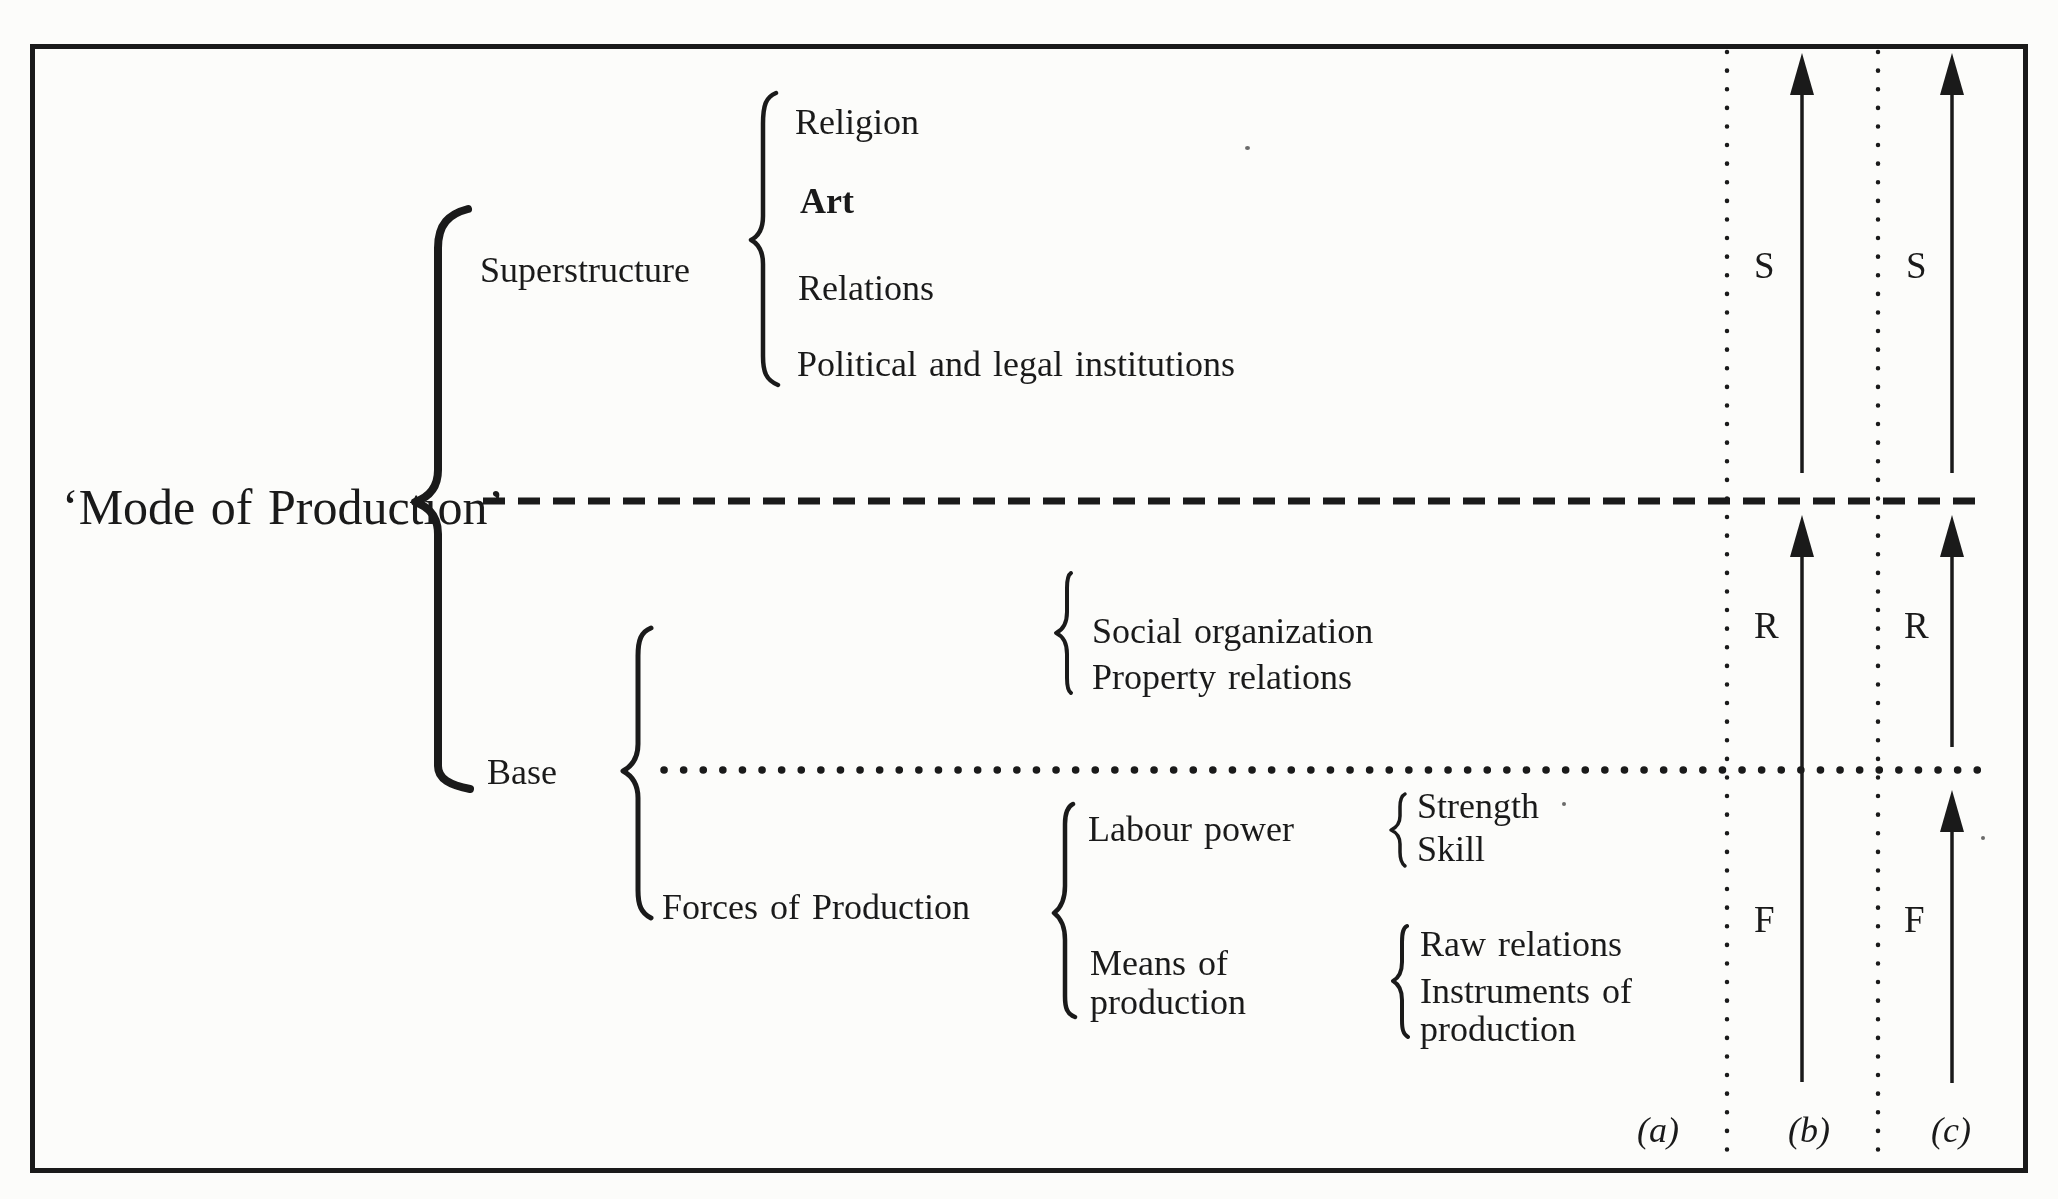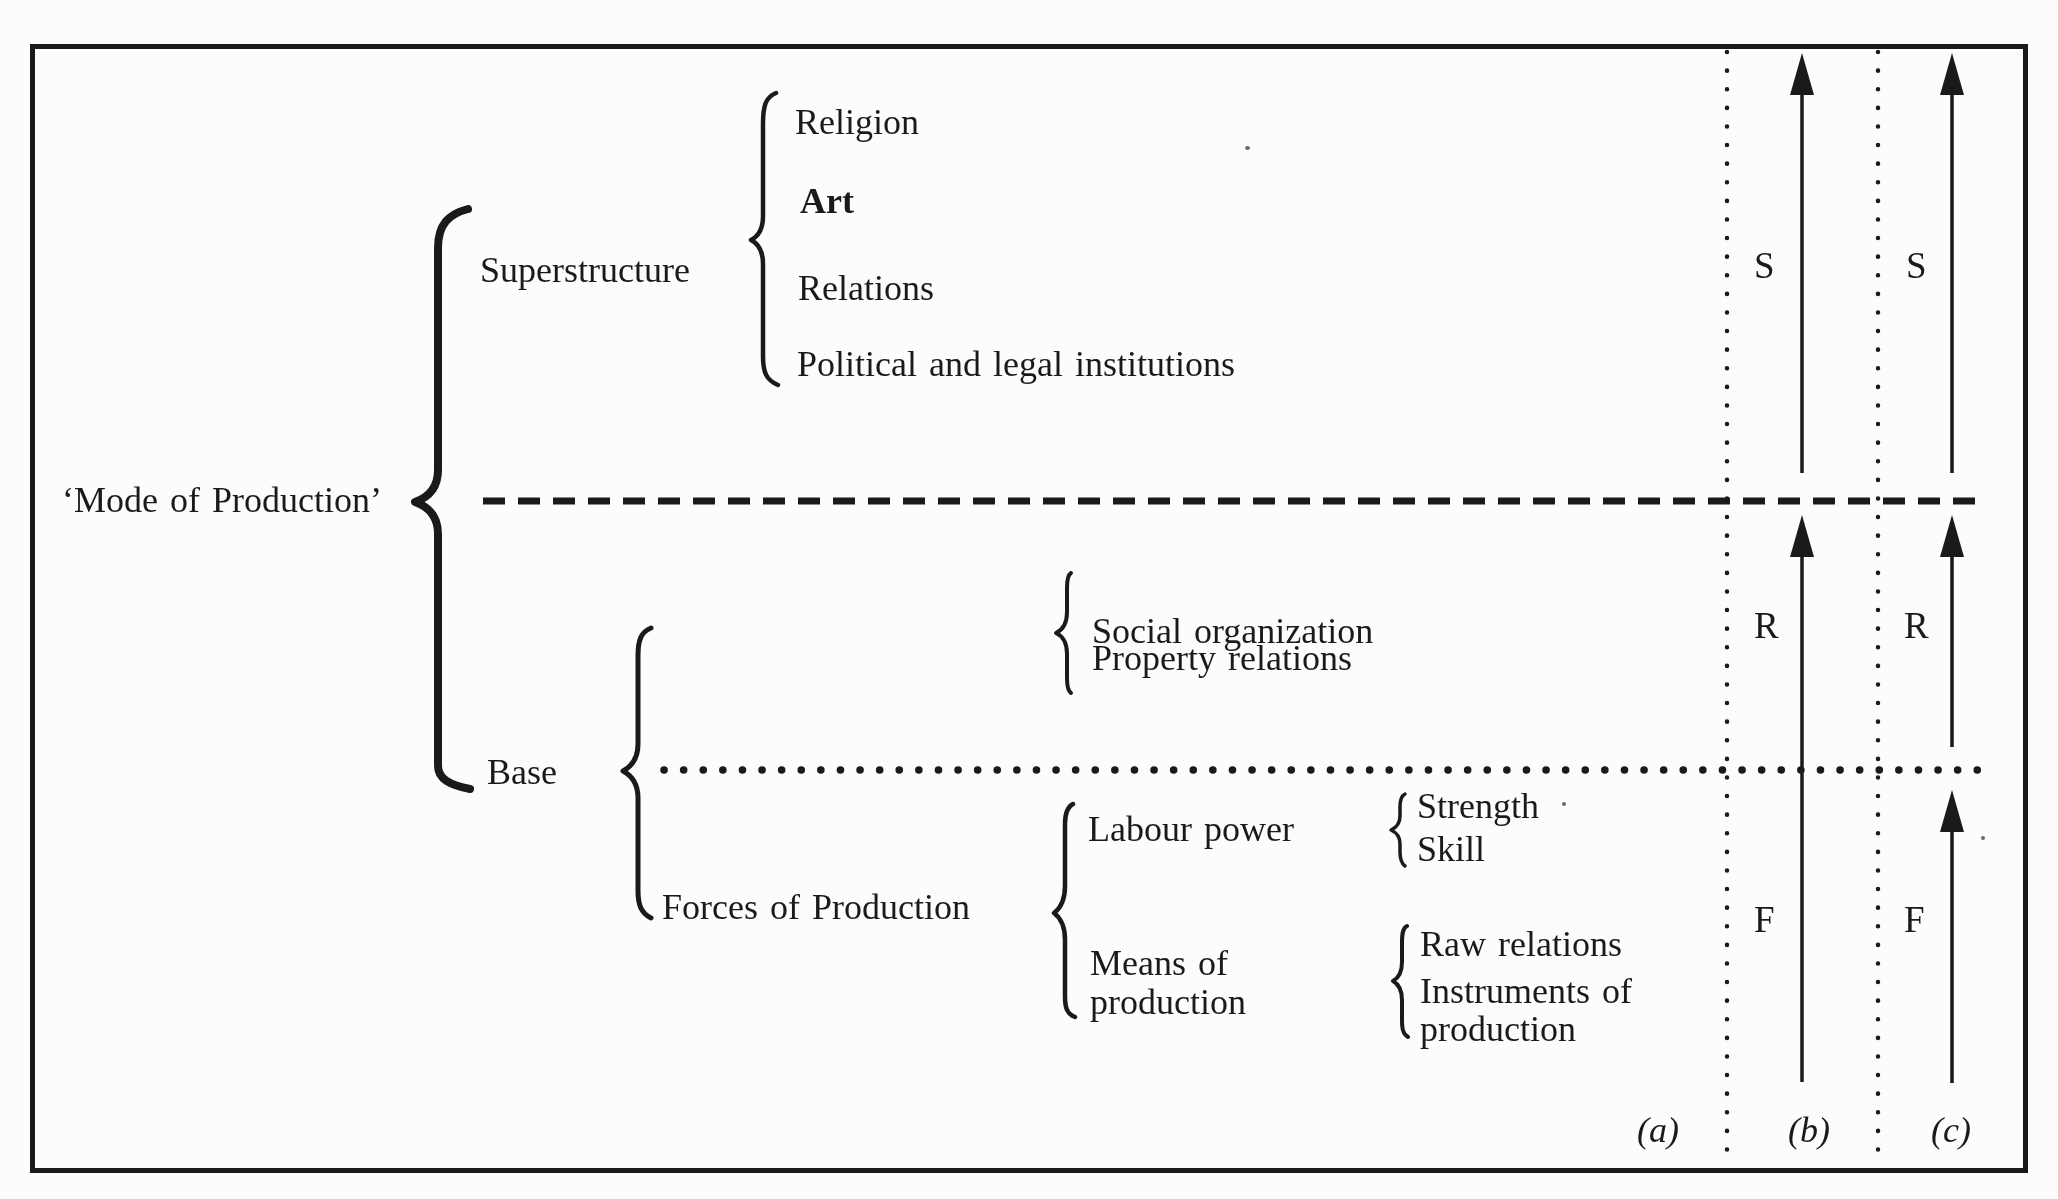--- a/index.html
+++ b/index.html
@@ -13,21 +13,21 @@
   }
   .svg-layer{position:absolute;left:0;top:0;}
   .lbl{
     position:absolute;
     font-size:36px;
     line-height:1.0;
     white-space:nowrap;
     word-spacing:3px;
     color:#1a1a1a;
   }
-  .lbl.big{font-size:36px;}
+  .lbl.big{font-size:50px;}
   .lbl.multiline{white-space:pre-line;line-height:39px;}
   .lbl.letter{font-size:37px;}
   .lbl.colcap{font-style:italic;font-size:36px;}
   .speck{position:absolute;background:#3a3a3a;border-radius:50%;opacity:.75;}
 </style>
 </head>
 <body>
 
 <div class="canvas">
 
@@ -76,21 +76,21 @@
   <div class="lbl big" style="left:62px;top:482px;">‘Mode of Production’</div>
 
   <div class="lbl" style="left:480px;top:220px;margin-top:32px;">Superstructure</div>
 
   <div class="lbl" style="left:795px;top:104px;text-align:center;">Religion</div>
   <div class="lbl" style="left:800px;top:183px;font-weight:bold;">Art</div>
   <div class="lbl" style="left:798px;top:270px;">Relations</div>
   <div class="lbl" style="left:797px;top:346px;">Political and legal institutions</div>
 
   <div class="lbl" style="left:1092px;top:573px;margin-top:40px;">Social organization</div>
-  <div class="lbl" style="left:1092px;top:640px;">Property relations</div>
+  <div class="lbl" style="left:1092px;top:659px;">Property relations</div>
 
   <div class="lbl" style="left:487px;top:754px;">Base</div>
 
   <div class="lbl" style="left:662px;top:889px;">Forces of Production</div>
 
   <div class="lbl" style="left:1088px;top:811px;">Labour power</div>
   <div class="lbl" style="left:1417px;top:788px;">Strength</div>
   <div class="lbl" style="left:1417px;top:831px;">Skill</div>
 
   <div class="lbl multiline" style="left:1090px;top:944px;">Means of

